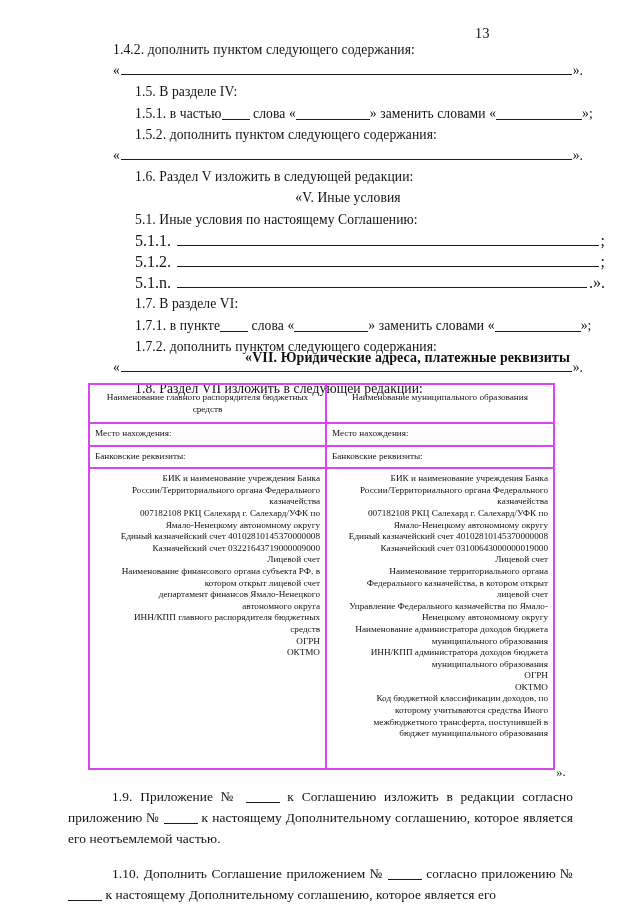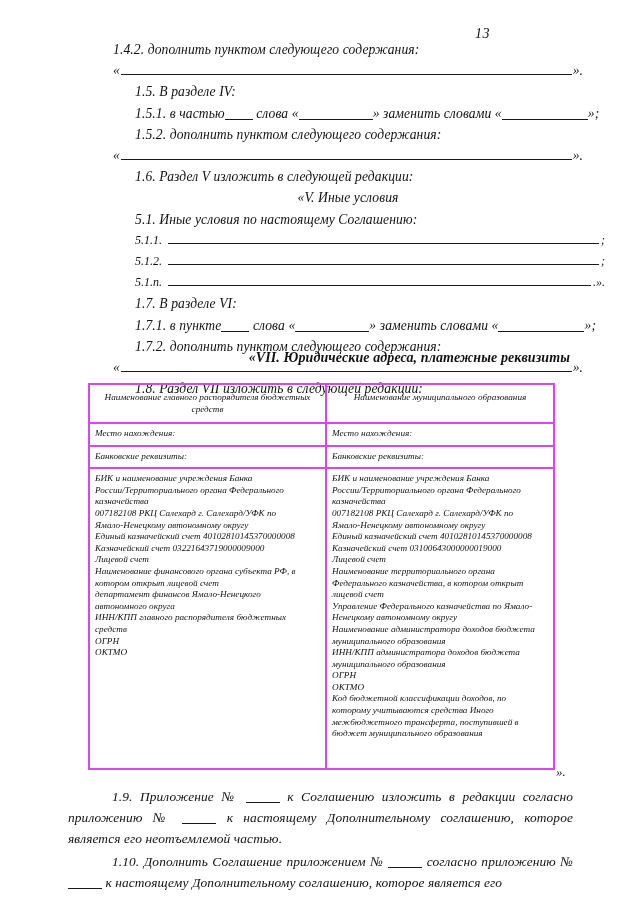--- a/index.html
+++ b/index.html
@@ -16,21 +16,20 @@
     color: #111111;
     overflow: hidden;
   }
 
   .page {
     position: absolute;
     inset: 0;
     width: 532px;
     height: 905px;
     background: #ffffff;
-    font-style: italic;
   }
 
   
   .page-number {
     position: absolute;
     top: 26px;
     right: 42px;
     font-size: 14px;
     letter-spacing: 0.5px;
   }
@@ -81,21 +80,21 @@
     flex: 1 1 auto;
     border-bottom: 1px solid #1a1a1a;
     height: 13px;
     margin: 0 1px;
   }
 
   
   .num-rule-line {
     display: flex;
     align-items: baseline;
-    font-size: 12px;
+    font-size: 16px;
     line-height: 21.2px;
     width: 470px;
   }
   .num-rule-line .num { flex: 0 0 auto; padding-right: 4px; }
   .num-rule-line .rule {
     flex: 1 1 auto;
     border-bottom: 1px solid #1a1a1a;
     height: 13px;
     margin: 0 2px;
   }
@@ -134,21 +133,21 @@
   .req-table .col-r { width: 228px; }
 
   .req-table thead th {
     text-align: center;
     padding: 6px 10px 7px 10px;
     font-size: 9.2px;
     line-height: 12px;
   }
   .cell-line { display: block; }
 
-  .tall-cell { height: 290px; }
+  .tall-cell { height: 290px; text-align: right; }
 
   
   .table-close-quote {
     position: absolute;
     left: 556px;
     top: 764px;
     font-size: 13px;
   }
 
   
@@ -159,21 +158,21 @@
     width: 505px;
   }
   .para {
     font-size: 13.4px;
     line-height: 21px;
     text-align: justify;
     text-indent: 44px;
     letter-spacing: 0.1px;
     margin: 0 0 0 0;
   }
-  .para + .para { margin-top: 2px; }
+  .para + .para { margin-top: 14px; }
   .para .blank {
     display: inline-block;
     width: 34px;
     border-bottom: 1px solid #1a1a1a;
     vertical-align: -2px;
   }
 </style>
 </head>
 <body>
 

